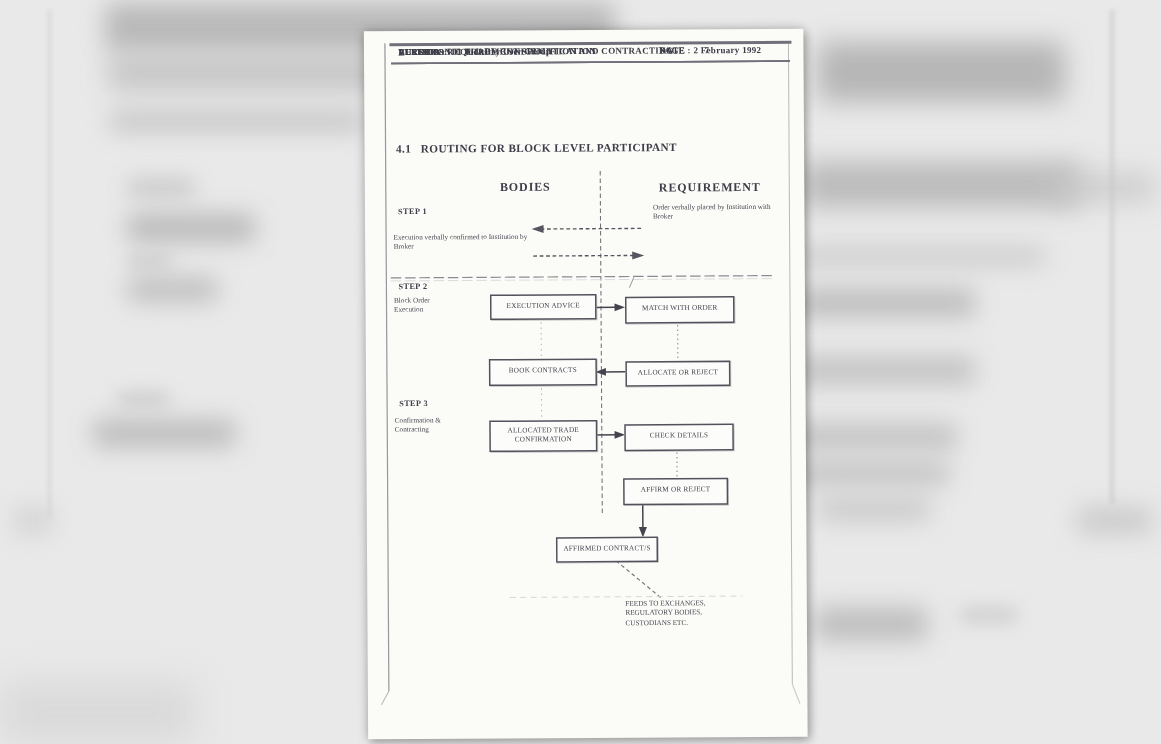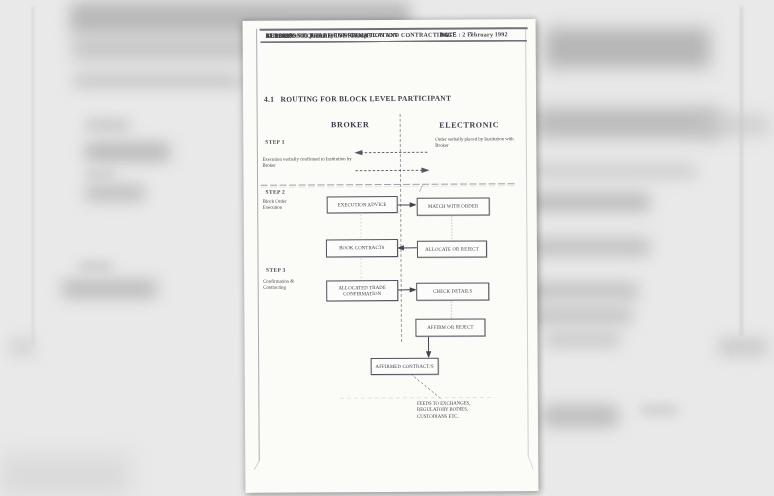--- a/index.html
+++ b/index.html
@@ -133,22 +133,22 @@
     <div class="hrow">
       <span class="hcell" style="left:5px;">VERSION :</span>
       <span class="hcell" style="left:44px;">1</span>
       <span class="hcell" style="left:179px;">PAGE</span>
       <span class="hcell" style="left:209px;">7</span>
     </div>
   </div>
 
   <div class="t title">4.1   ROUTING FOR BLOCK LEVEL PARTICIPANT</div>
 
-  <div class="t colhead" style="left:82px;top:100px;width:50px;">BROKER</div>
-  <div class="t colhead" style="left:196px;top:101px;width:60px;">ELECTRONIC</div>
+  <div class="t colhead" style="left:82px;top:100px;width:50px;">BODIES</div>
+  <div class="t colhead" style="left:196px;top:101px;width:60px;">REQUIREMENT</div>
 
   <div class="t steplabel" style="left:22px;top:118px;">STEP 1</div>
   <div class="note" style="left:192px;top:117px;width:92px;">Order verbally placed by Institution with Broker</div>
   <div class="note" style="left:19px;top:136px;width:96px;">Execution verbally confirmed to Institution by Broker</div>
 
   <div class="t steplabel" style="left:22px;top:168px;">STEP 2</div>
   <div class="note" style="left:19px;top:178px;width:34px;">Block Order Execution</div>
   <div class="fbox" style="left:83px;top:176px;width:69px;height:15px;">EXECUTION ADVICE</div>
   <div class="fbox" style="left:173px;top:178px;width:71px;height:16px;">MATCH WITH ORDER</div>
   <div class="fbox" style="left:82px;top:219px;width:70px;height:16px;">BOOK CONTRACTS</div>

